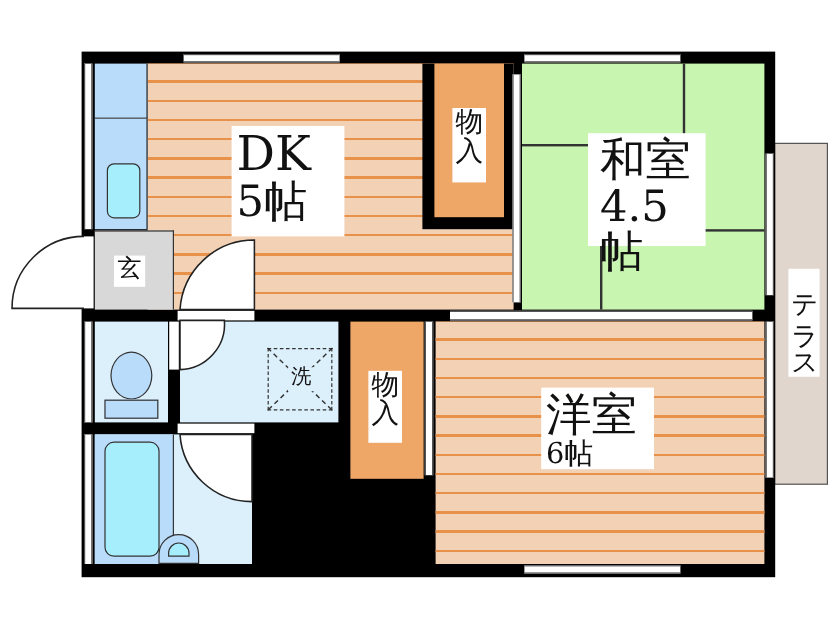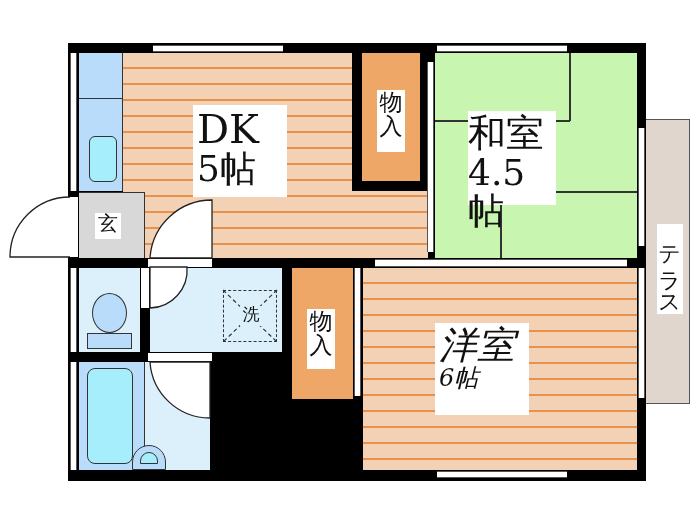--- a/index.html
+++ b/index.html
@@ -48,27 +48,27 @@
   <div class="abs label" style="left:193px;top:105px;width:94px;height:92px;padding:3px 4px;font-size:40px;">
     <div>DK</div>
     <div style="font-size:36px;">5帖</div>
   </div>
 
   <div class="abs tatami" style="left:435px;top:53px;width:202px;height:205px;"></div>
   <div class="abs tline" style="left:435px;top:120px;width:135px;height:1.5px;"></div>
   <div class="abs tline" style="left:569px;top:53px;width:1.5px;height:68px;"></div>
   <div class="abs tline" style="left:500px;top:191px;width:137px;height:1.5px;"></div>
   <div class="abs tline" style="left:500px;top:191px;width:1.5px;height:67px;"></div>
-  <div class="abs label" style="left:468px;top:111px;width:88px;height:94px;padding:3px 0;font-size:38px;">
+  <div class="abs label" style="left:490px;top:111px;width:98px;height:94px;padding:3px 10px;font-size:38px;">
     <div>和室</div>
     <div style="font-size:36px;">4.5帖</div>
   </div>
 
   <div class="abs floor" style="left:363px;top:268px;width:274px;height:202px;"></div>
-  <div class="abs label" style="left:435px;top:323px;width:94px;height:92px;padding:3px 4px;font-size:38px;font-style:italic;">
+  <div class="abs label" style="left:451px;top:323px;width:94px;height:68px;padding:3px 4px;font-size:38px;">
     <div>洋室</div>
     <div style="font-size:24px;">6帖</div>
   </div>
 
   <div class="abs closet" style="left:292px;top:268px;width:61px;height:131px;"></div>
   <div class="abs label" style="left:307px;top:309px;width:28px;height:60px;font-size:23px;text-align:center;">
     <div>物</div>
     <div>入</div>
   </div>
 

